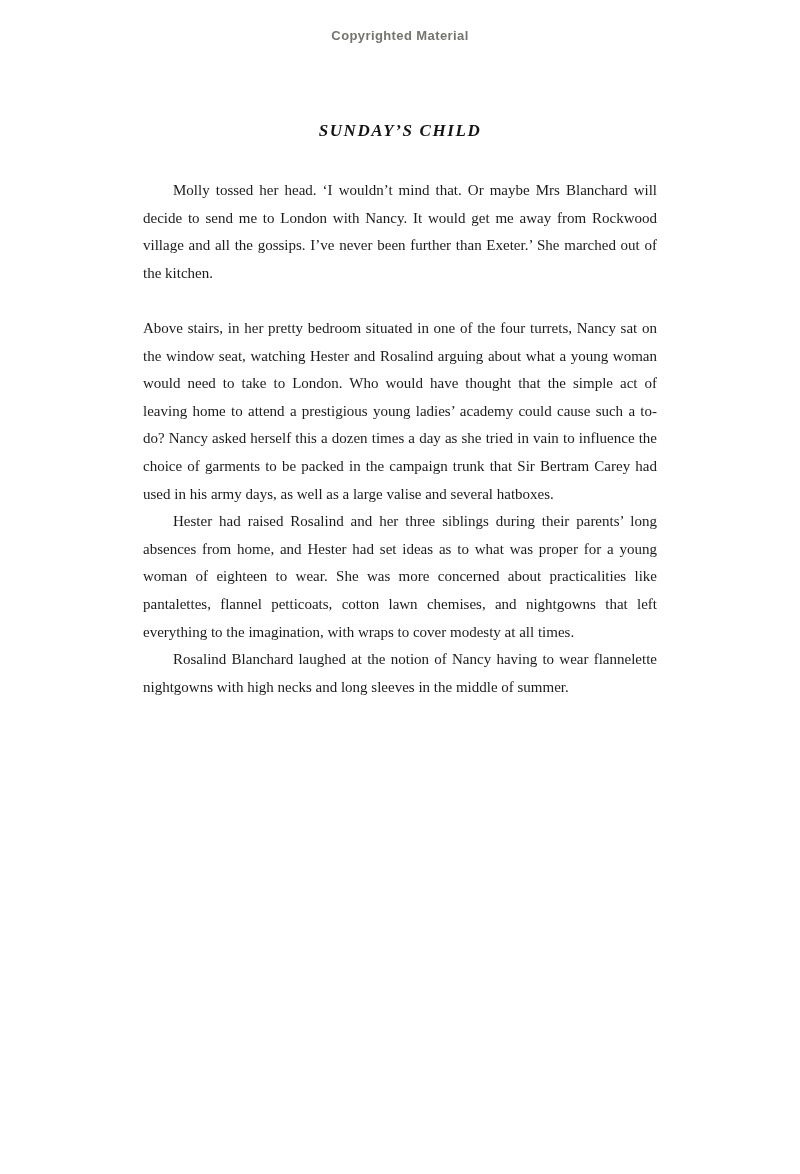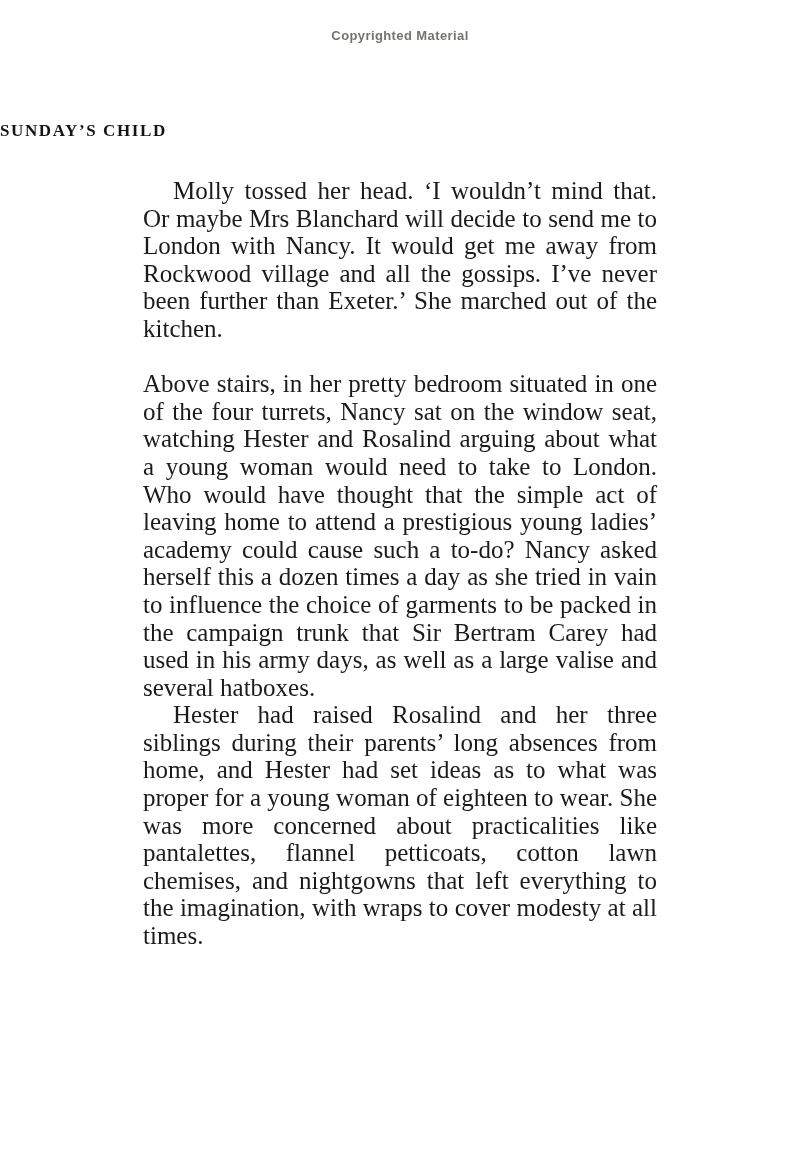--- a/index.html
+++ b/index.html
@@ -28,29 +28,31 @@
   }
   .copyright-top { padding-top: 28px; }
   .copyright-bottom {
     position: absolute;
     top: 1130px;
     left: 0;
     width: 100%;
   }
   .running-header {
     margin: 78px 0 0 0;
+    text-align: center;
     font-size: 17px;
     font-weight: 600;
     letter-spacing: 1.6px;
     color: #141414;
+    font-style: italic;
   }
   .body-text {
     width: 514px;
     margin: 36px auto 16px auto;
-    font-size: 25px;
+    font-size: 15px;
     line-height: 27.6px;
     text-align: justify;
     text-justify: inter-word;
   }
   .body-text p {
     margin: 0;
     padding: 0;
     text-indent: 30px;
   }
   .body-text p.section-end { margin-bottom: 27.6px; }
@@ -71,19 +73,20 @@
 <div class="page">
 
   <div class="copyright-notice copyright-top">Copyrighted Material</div>
 
   <h1 class="running-header">SUNDAY’S CHILD</h1>
 
   <div class="body-text">
     <p class="section-end">Molly tossed her head. ‘I wouldn’t mind that. Or maybe Mrs Blanchard will decide to send me to London with Nancy. It would get me away from Rockwood village and all the gossips. I’ve never been further than Exeter.’ She marched out of the kitchen.</p>
     <p class="section-start">Above stairs, in her pretty bedroom situated in one of the four turrets, Nancy sat on the window seat, watching Hester and Rosalind arguing about what a young woman would need to take to London. Who would have thought that the simple act of leaving home to attend a prestigious young ladies’ academy could cause such a to-do? Nancy asked herself this a dozen times a day as she tried in vain to influence the choice of garments to be packed in the campaign trunk that Sir Bertram Carey had used in his army days, as well as a large valise and several hatboxes.</p>
     <p>Hester had raised Rosalind and her three siblings during their parents’ long absences from home, and Hester had set ideas as to what was proper for a young woman of eighteen to wear. She was more concerned about practicalities like pantalettes, flannel petticoats, cotton lawn chemises, and nightgowns that left everything to the imagination, with wraps to cover modesty at all times.</p>
+    <p>Rosalind Blanchard laughed at the notion of Nancy having to wear flannelette nightgowns with high necks and long sleeves in the middle of summer.</p>
   </div>
 
   <div class="page-number">3</div>
 
   <div class="copyright-notice copyright-bottom">Copyrighted Material</div>
 
 </div>
 
 </body></html>

